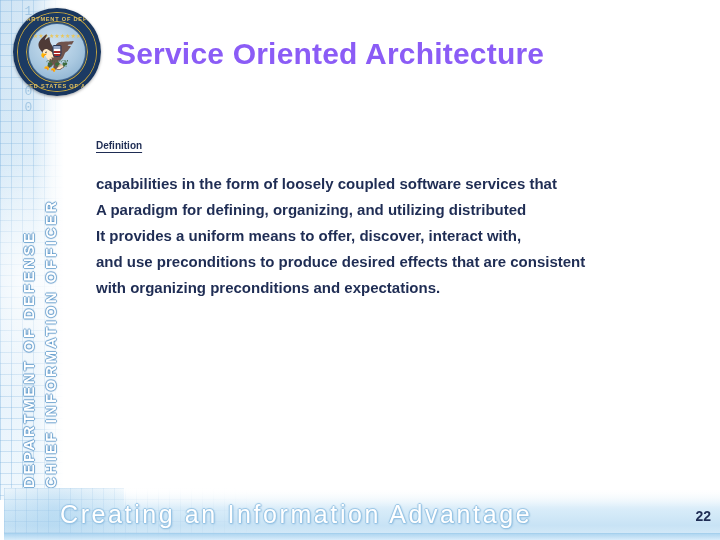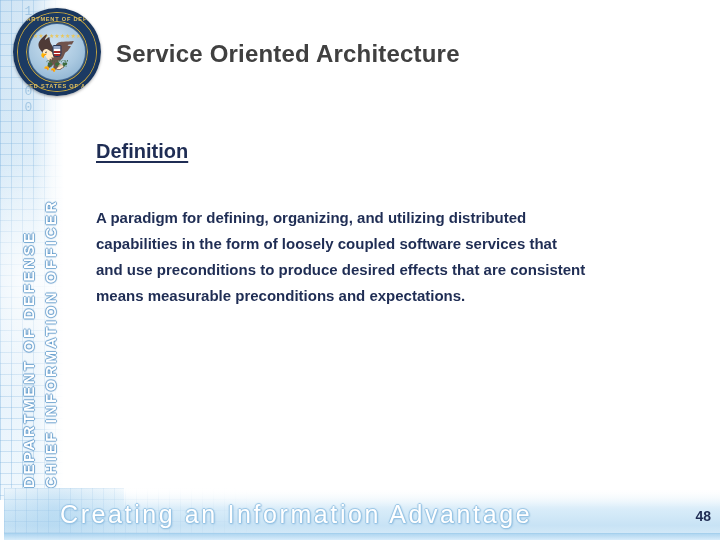--- a/index.html
+++ b/index.html
@@ -135,36 +135,36 @@
     position:absolute; left:50%; bottom:11px;
     transform:translateX(-50%);
     font-size:10px; color:#3c6b3c; letter-spacing:-1px;
   }
 
   
   .title {
     position:absolute;
     left:116px; top:37px;
     width:580px;
-    font-size:24px;
-    font-weight:bold;
-    color:#404040;
+    font-size:30px;
+    font-weight:bold;
+    color:#8b5cf6;
     letter-spacing:0.2px;
     line-height:34px;
   }
 
   
   .content { position:absolute; left:96px; top:140px; width:600px; }
   .section-heading {
-    font-size:20px;
+    font-size:10px;
     font-weight:bold;
     color:#1f2d54;
     text-decoration:underline;
     text-underline-offset:3px;
-    margin-bottom:42px;
+    margin-bottom:20px;
   }
   .body-lines {
     font-size:15px;
     font-weight:bold;
     color:#1f2d54;
     line-height:26px;
   }
   .body-lines div { white-space:nowrap; }
 
   
@@ -257,29 +257,30 @@
       <div class="seal-shield"></div>
       <div class="seal-laurel">❦❦❦</div>
     </div>
   </div>
 
   <div class="title">Service Oriented Architecture</div>
 
   <div class="content">
     <div class="section-heading">Definition</div>
     <div class="body-lines">
+      <div>capabilities in the form of loosely coupled software services that</div>
       <div>A paradigm for defining, organizing, and utilizing distributed</div>
-      <div>capabilities in the form of loosely coupled software services that</div>
+      <div>It provides a uniform means to offer, discover, interact with,</div>
       <div>and use preconditions to produce desired effects that are consistent</div>
-      <div>means measurable preconditions and expectations.</div>
+      <div>with organizing preconditions and expectations.</div>
     </div>
   </div>
 
   <div class="footer">
     <div class="footer-grid"></div>
     <div class="footer-globe"></div>
     <div class="footer-white-fade"></div>
     <div class="tagline">Creating an Information Advantage</div>
-    <div class="page-number">48</div>
+    <div class="page-number">22</div>
     <div class="footer-line"></div>
   </div>
 
 </div>
 
 </body></html>

